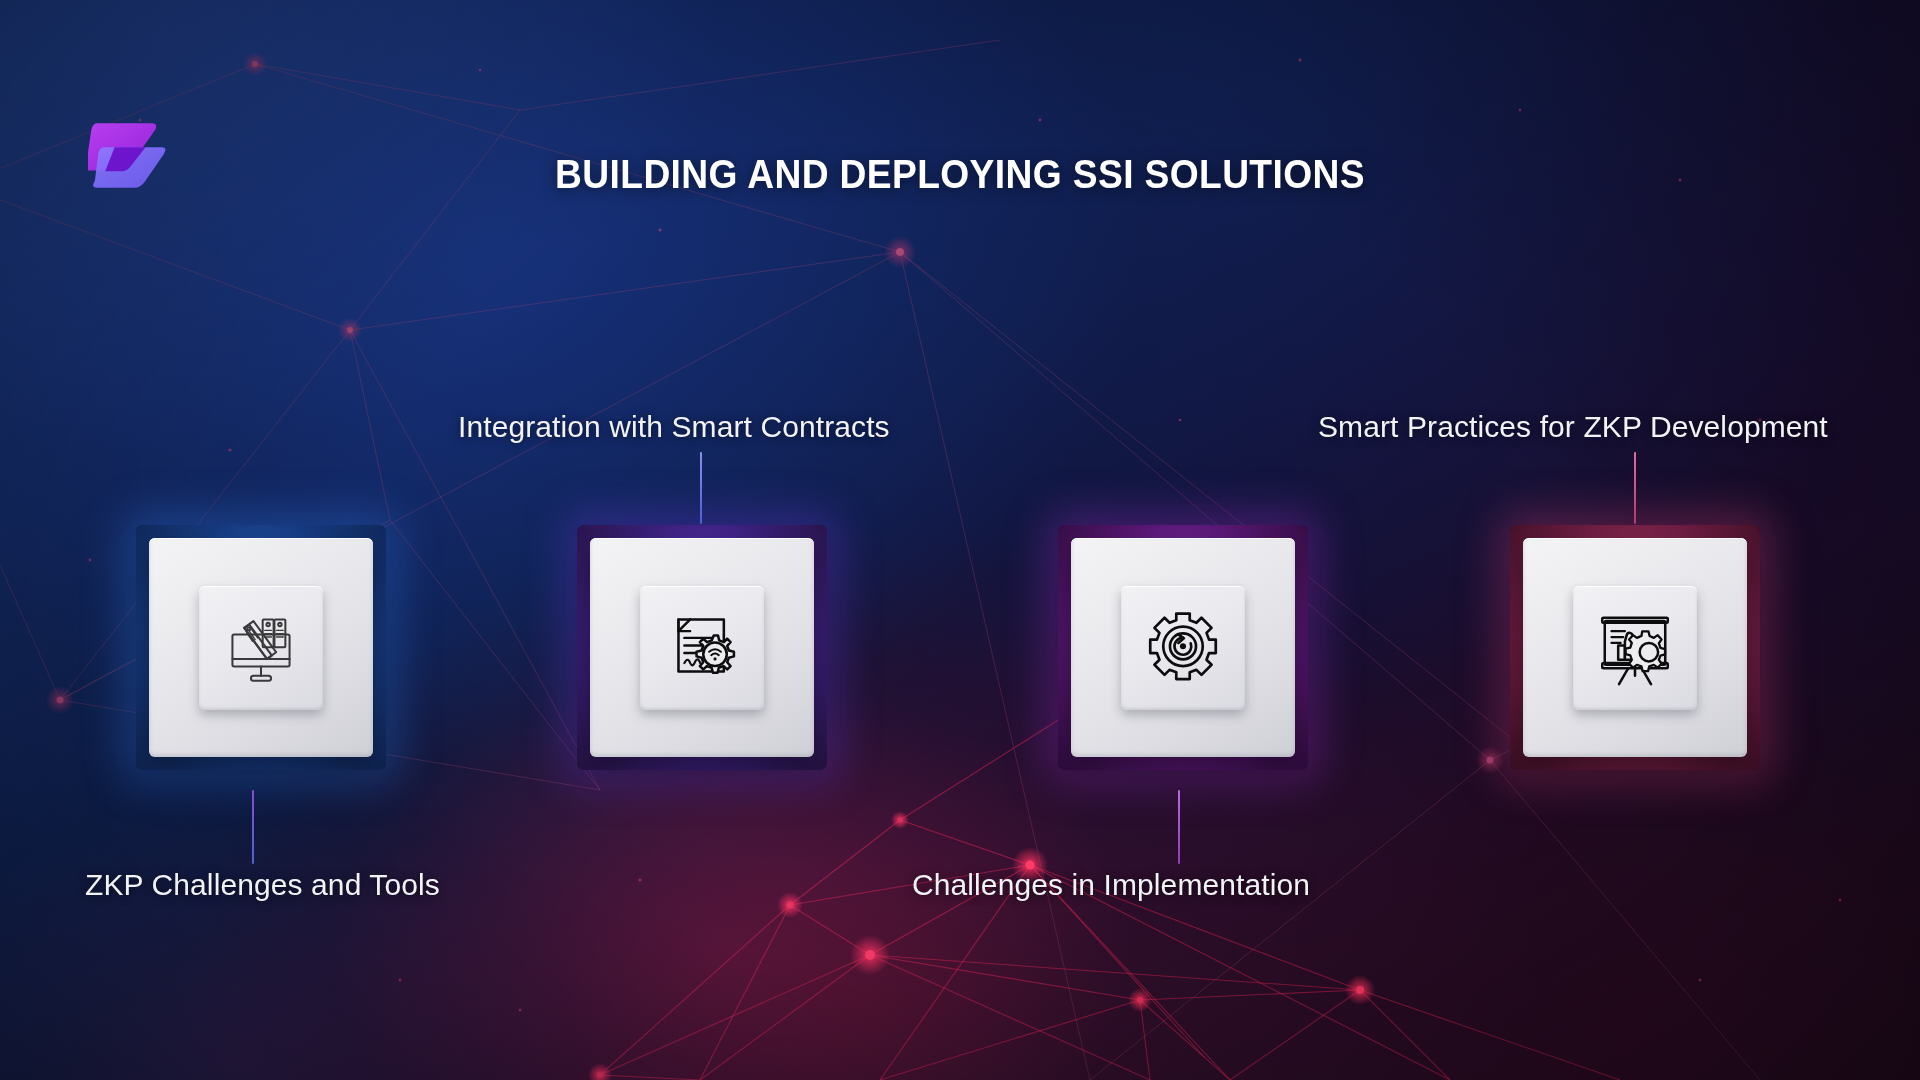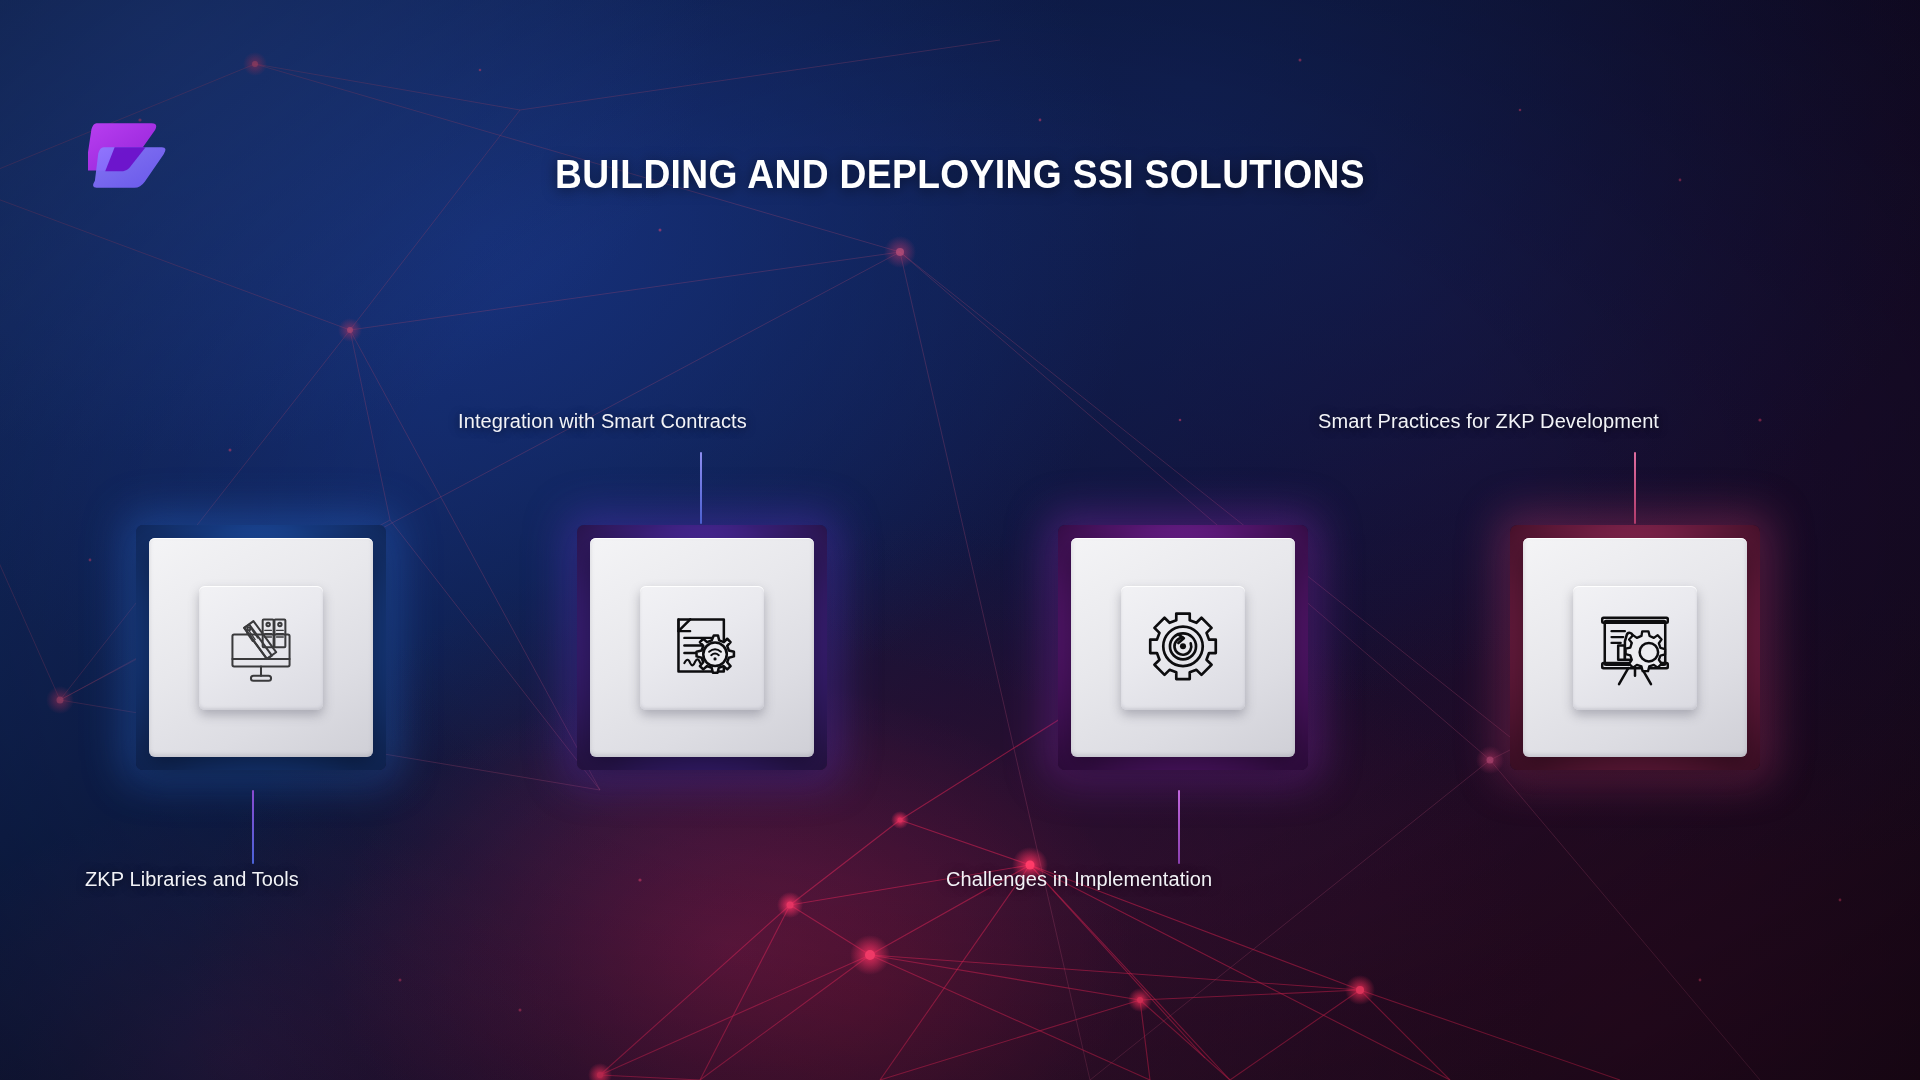--- a/index.html
+++ b/index.html
@@ -95,21 +95,21 @@
   }
   .card .inner svg { width:84px; height:84px; display:block; }
 
   
   .connector { position:absolute; width:2px; border-radius:1px; }
 
   
   .label {
     position:absolute;
     color:#f2f3f7;
-    font-size:20px;
+    font-size:30px;
     font-weight:400;
     letter-spacing:0.1px;
     white-space:nowrap;
     text-shadow:0 1px 10px rgba(0,0,0,0.6);
   }
 </style>
 </head>
 <body>
 
 <div id="stage">
@@ -284,21 +284,21 @@
         <g stroke-width="1.6">
           <line x1="33" y1="32" x2="40" y2="42"></line>
           <line x1="36" y1="30" x2="43" y2="40"></line>
           <line x1="39" y1="28" x2="46" y2="38"></line>
         </g>
       </svg>
     </div>
   </div>
   <div class="connector" style="left:252px; top:790px; height:74px;
               background:linear-gradient(180deg,#8a4ad0 0%,#4a63d8 100%);"></div>
-  <div class="label" style="left:85px; top:868px;">ZKP Libraries and Tools</div>
+  <div class="label" style="left:85px; top:868px;">ZKP Challenges and Tools</div>
 
   <div class="card" style="left:577px;">
     <div class="glow" style="background:radial-gradient(ellipse at 50% 45%, #7b4ce8 0%, #5a32bb 36%, #3a1f78 64%, #24123f 100%);
                 box-shadow:0 0 42px 12px rgba(96,54,200,0.40);"></div>
     <div class="outer"></div>
     <div class="inner">
       <svg viewBox="0 0 100 100" fill="none" stroke="#0d0d0f" stroke-width="3" stroke-linejoin="round" stroke-linecap="round">
 
         <path d="M22,16 L62,16 L76,16 L76,78 L22,78 Z" stroke-width="3"></path>
         <path d="M22,16 L22,30 L36,30" stroke-width="2.6"></path>
@@ -344,21 +344,21 @@
         <circle cx="50" cy="48" r="15.5"></circle>
 
         <path d="M50,38 A10,10 0 1 0 59.2,44.5" stroke-width="3.2"></path>
         <path d="M44,33.5 L51,38.5 L44.5,44" stroke-width="3.2" fill="none"></path>
         <circle cx="50" cy="48" r="3.6" fill="#0d0d0f" stroke="none"></circle>
       </svg>
     </div>
   </div>
   <div class="connector" style="left:1178px; top:790px; height:74px;
               background:linear-gradient(180deg,#c267dd 0%,#8a3fb0 100%);"></div>
-  <div class="label" style="left:946px; top:868px;">Challenges in Implementation</div>
+  <div class="label" style="left:912px; top:868px;">Challenges in Implementation</div>
 
   <div class="card" style="left:1510px;">
     <div class="glow" style="background:radial-gradient(ellipse at 50% 45%, #c44a7e 0%, #9c2f5e 36%, #6b1c40 64%, #3a0e24 100%);
                 box-shadow:0 0 42px 12px rgba(180,54,106,0.40);"></div>
     <div class="outer"></div>
     <div class="inner">
       <svg viewBox="0 0 100 100" fill="none" stroke="#0d0d0f" stroke-width="3" stroke-linejoin="round" stroke-linecap="round">
 
         <rect x="14" y="18" width="72" height="52" rx="1.5"></rect>
         <rect x="11" y="14" width="78" height="6" rx="1.5"></rect>

